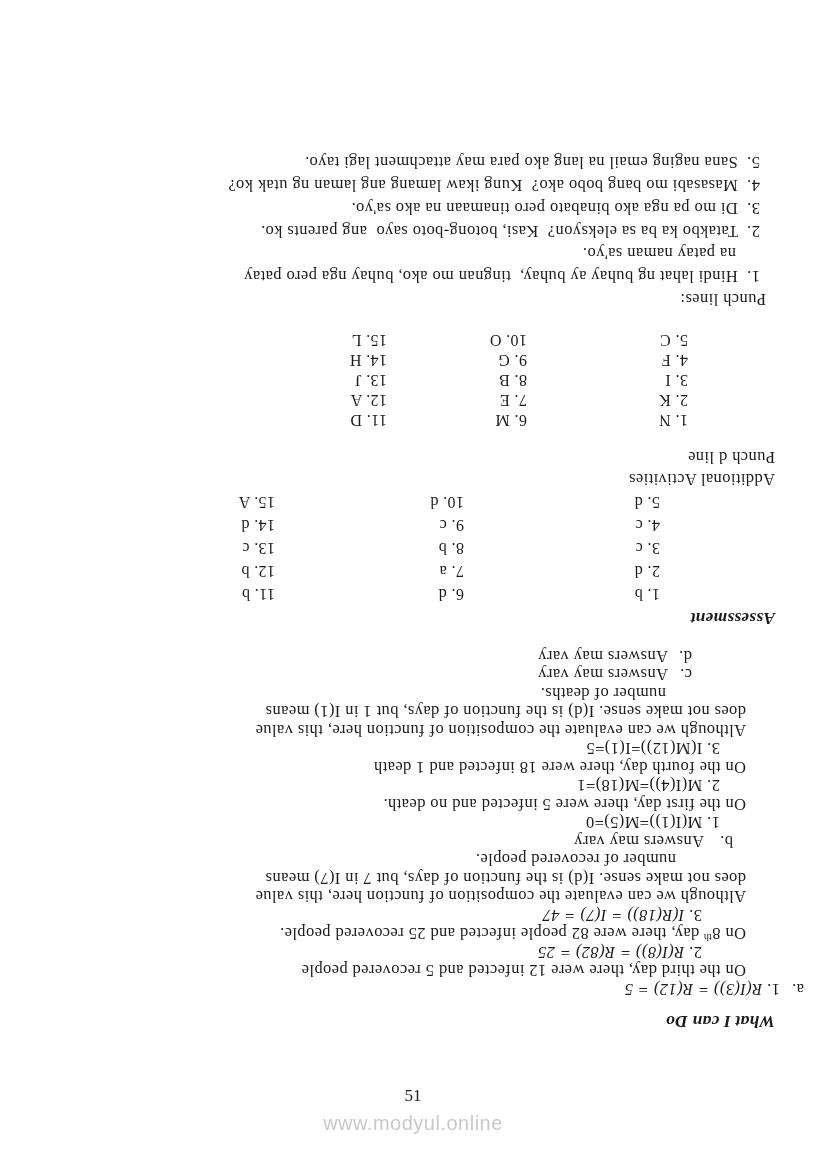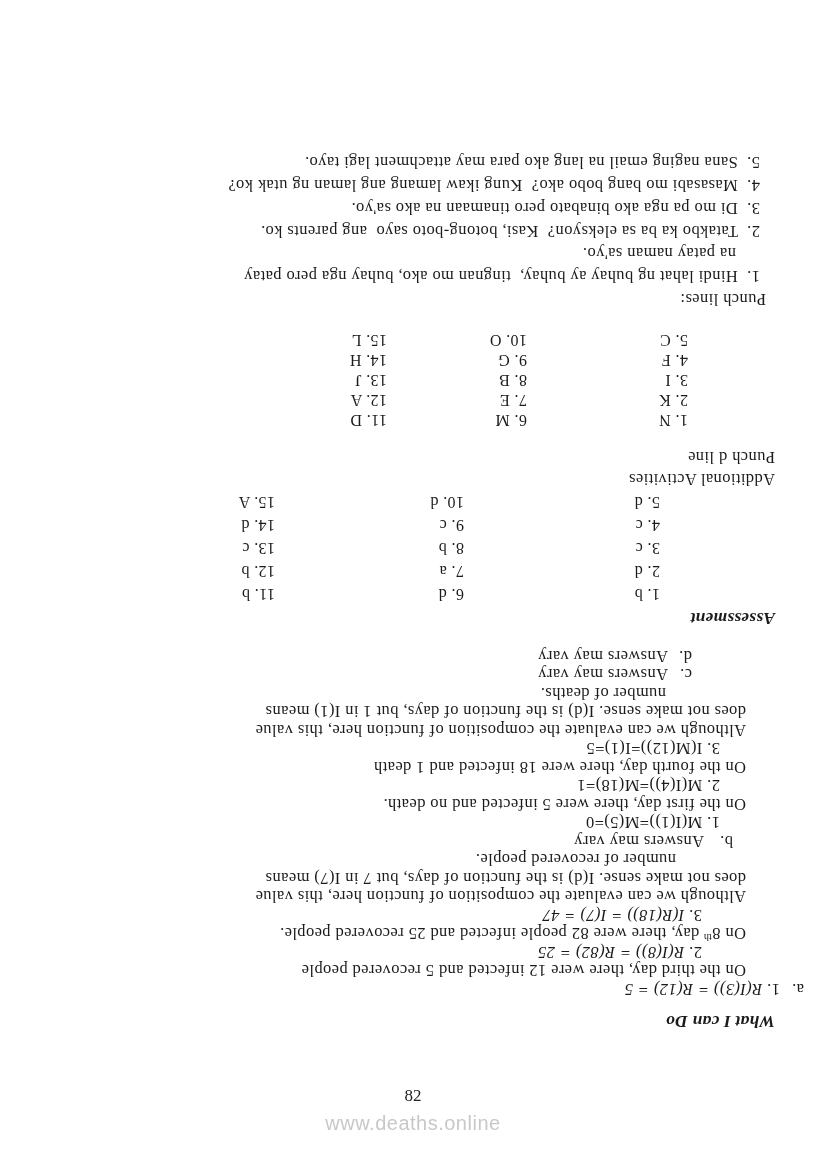--- a/index.html
+++ b/index.html
@@ -86,16 +86,16 @@
       <div class="blk cell" style="left: 439px; top: 820px;">15. L</div>
       <div class="blk label" style="left: 60px; top: 860px;">Punch lines:</div>
       <div class="blk line" style="left: 66px; top: 883px;"><span>1.  Hindi lahat ng buhay ay buhay,  tingnan mo ako, buhay nga pero patay</span></div>
       <div class="blk line" style="left: 90px; top: 906px;"><span>na patay naman sa'yo.</span></div>
       <div class="blk line" style="left: 66px; top: 928px;"><span>2.  Tatakbo ka ba sa eleksyon?  Kasi, botong-boto sayo  ang parents ko.</span></div>
       <div class="blk line" style="left: 66px; top: 951px;"><span>3.  Di mo pa nga ako binabato pero tinamaan na ako sa'yo.</span></div>
       <div class="blk line" style="left: 66px; top: 974px;"><span>4.  Masasabi mo bang bobo ako?  Kung ikaw lamang ang laman ng utak ko?</span></div>
       <div class="blk line" style="left: 66px; top: 997px;"><span>5.  Sana naging email na lang ako para may attachment lagi tayo.</span></div>
     </div>
 
-  <div class="footer pagenum">82</div>
-  <div class="footer watermark" style="color: rgb(200, 200, 200);">www.deaths.online</div>
+  <div class="footer pagenum">51</div>
+  <div class="footer watermark" style="color: rgb(200, 200, 200);">www.modyul.online</div>
 
 </div>
 
 </body></html>

